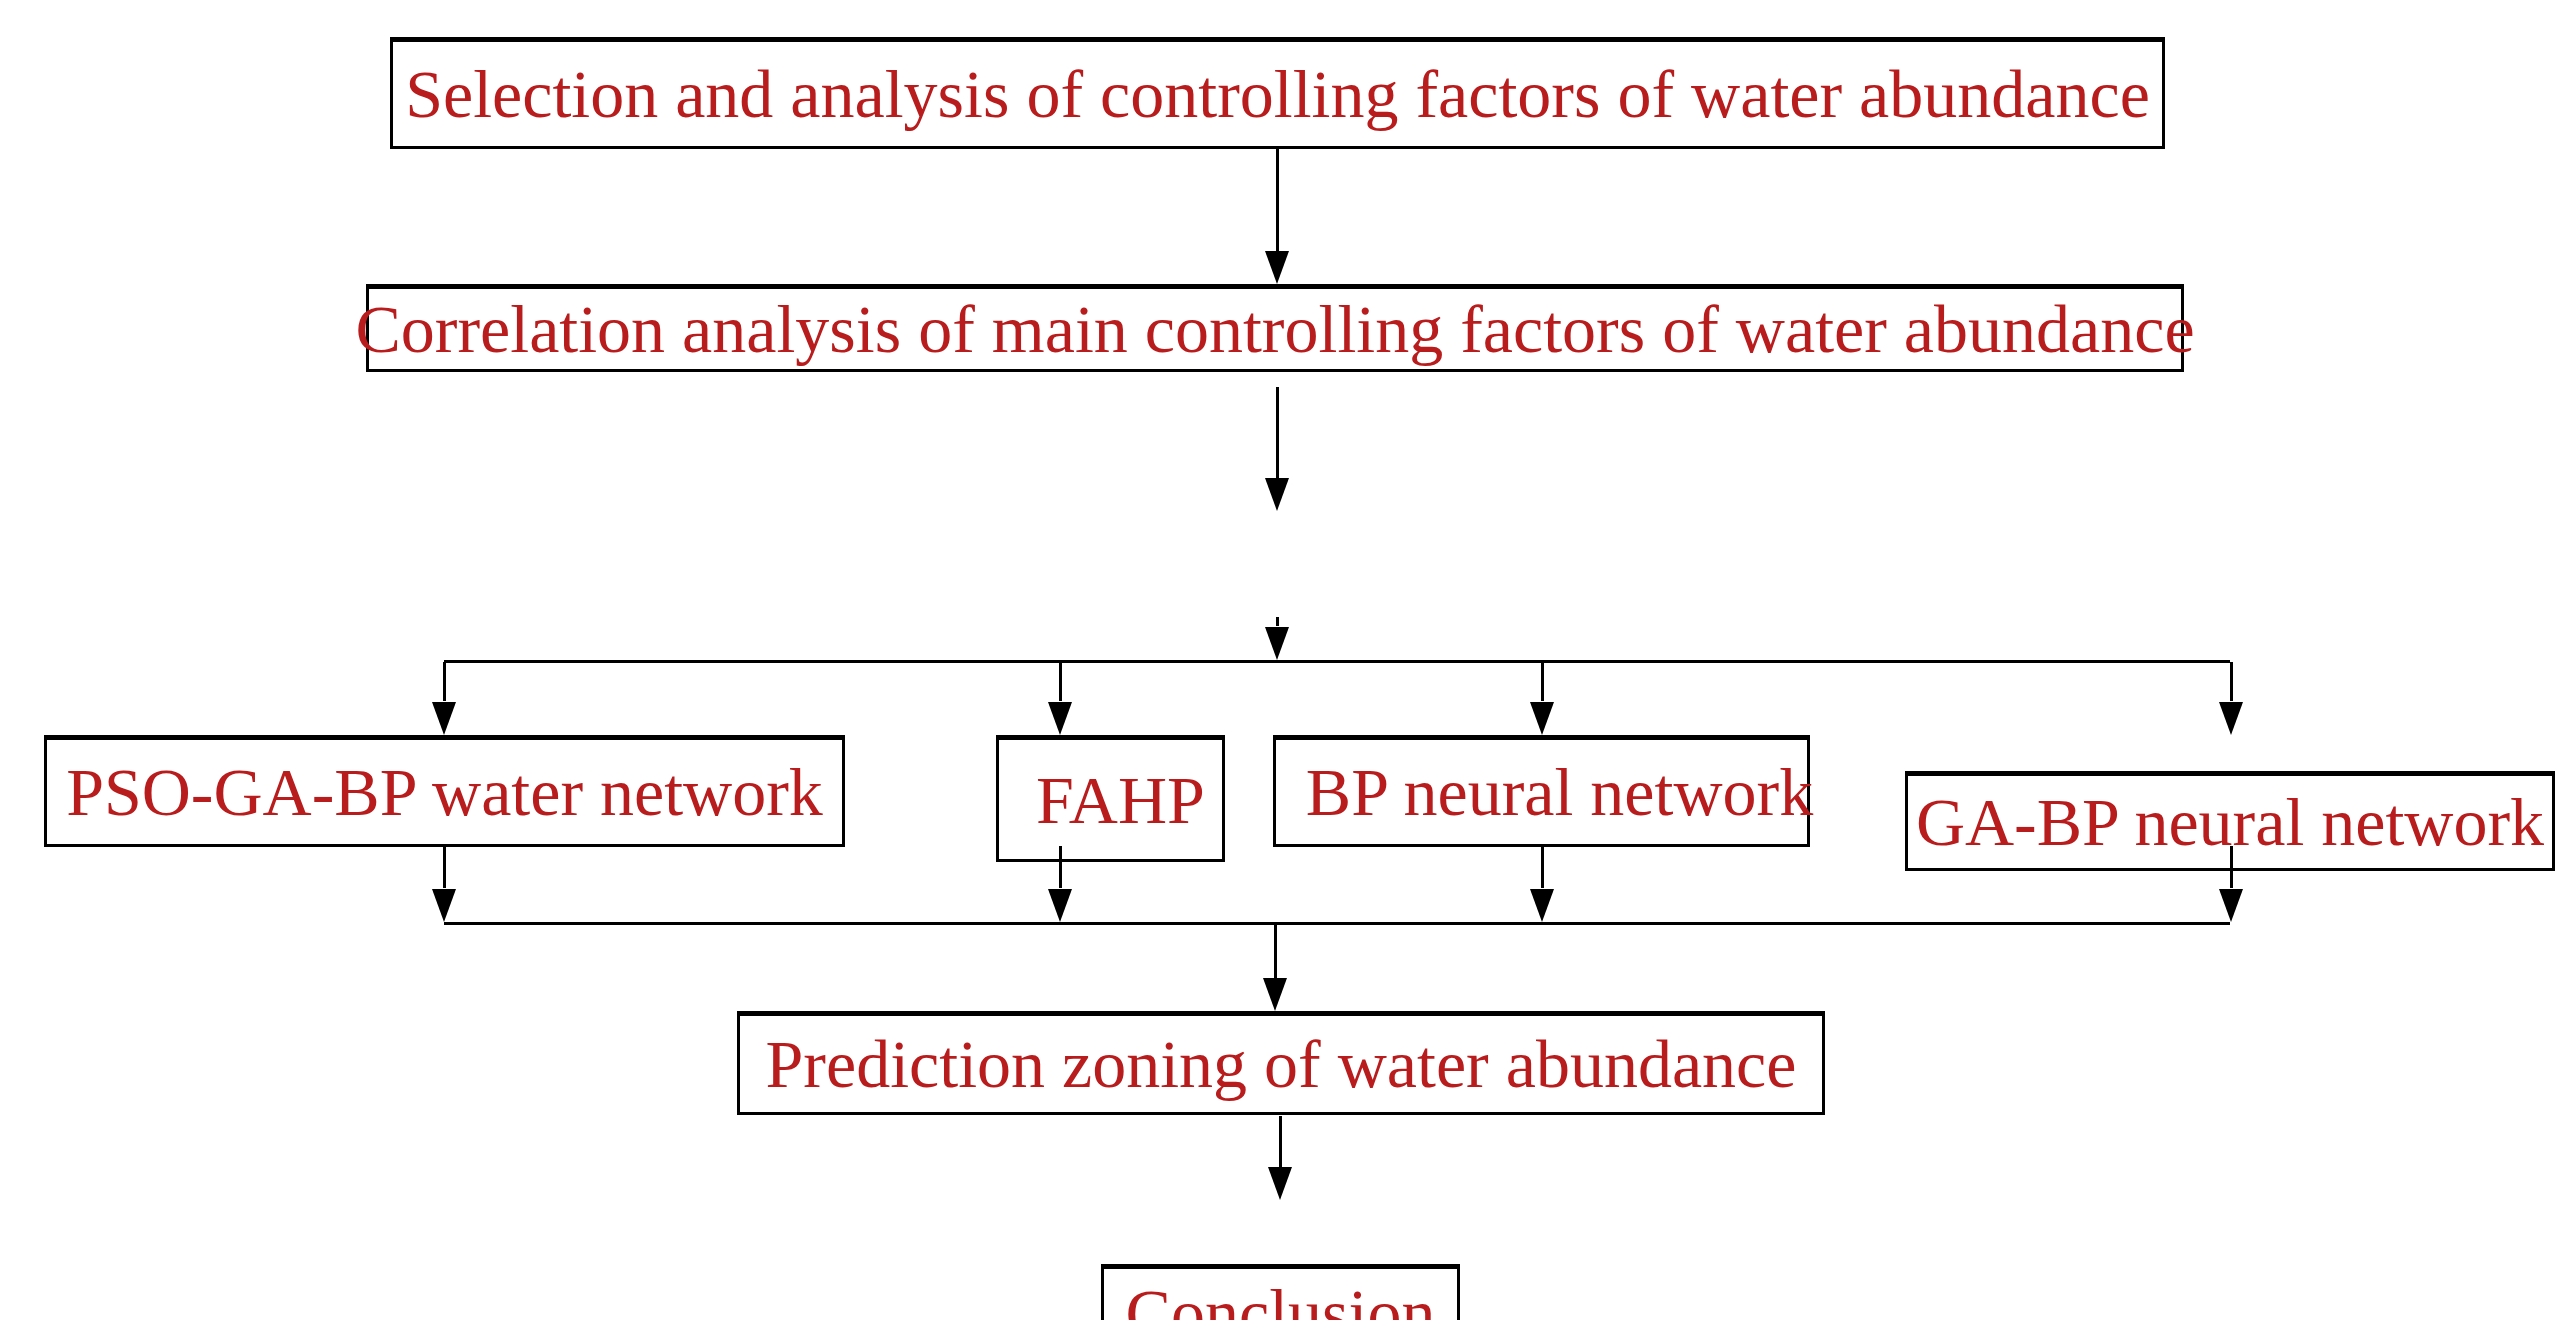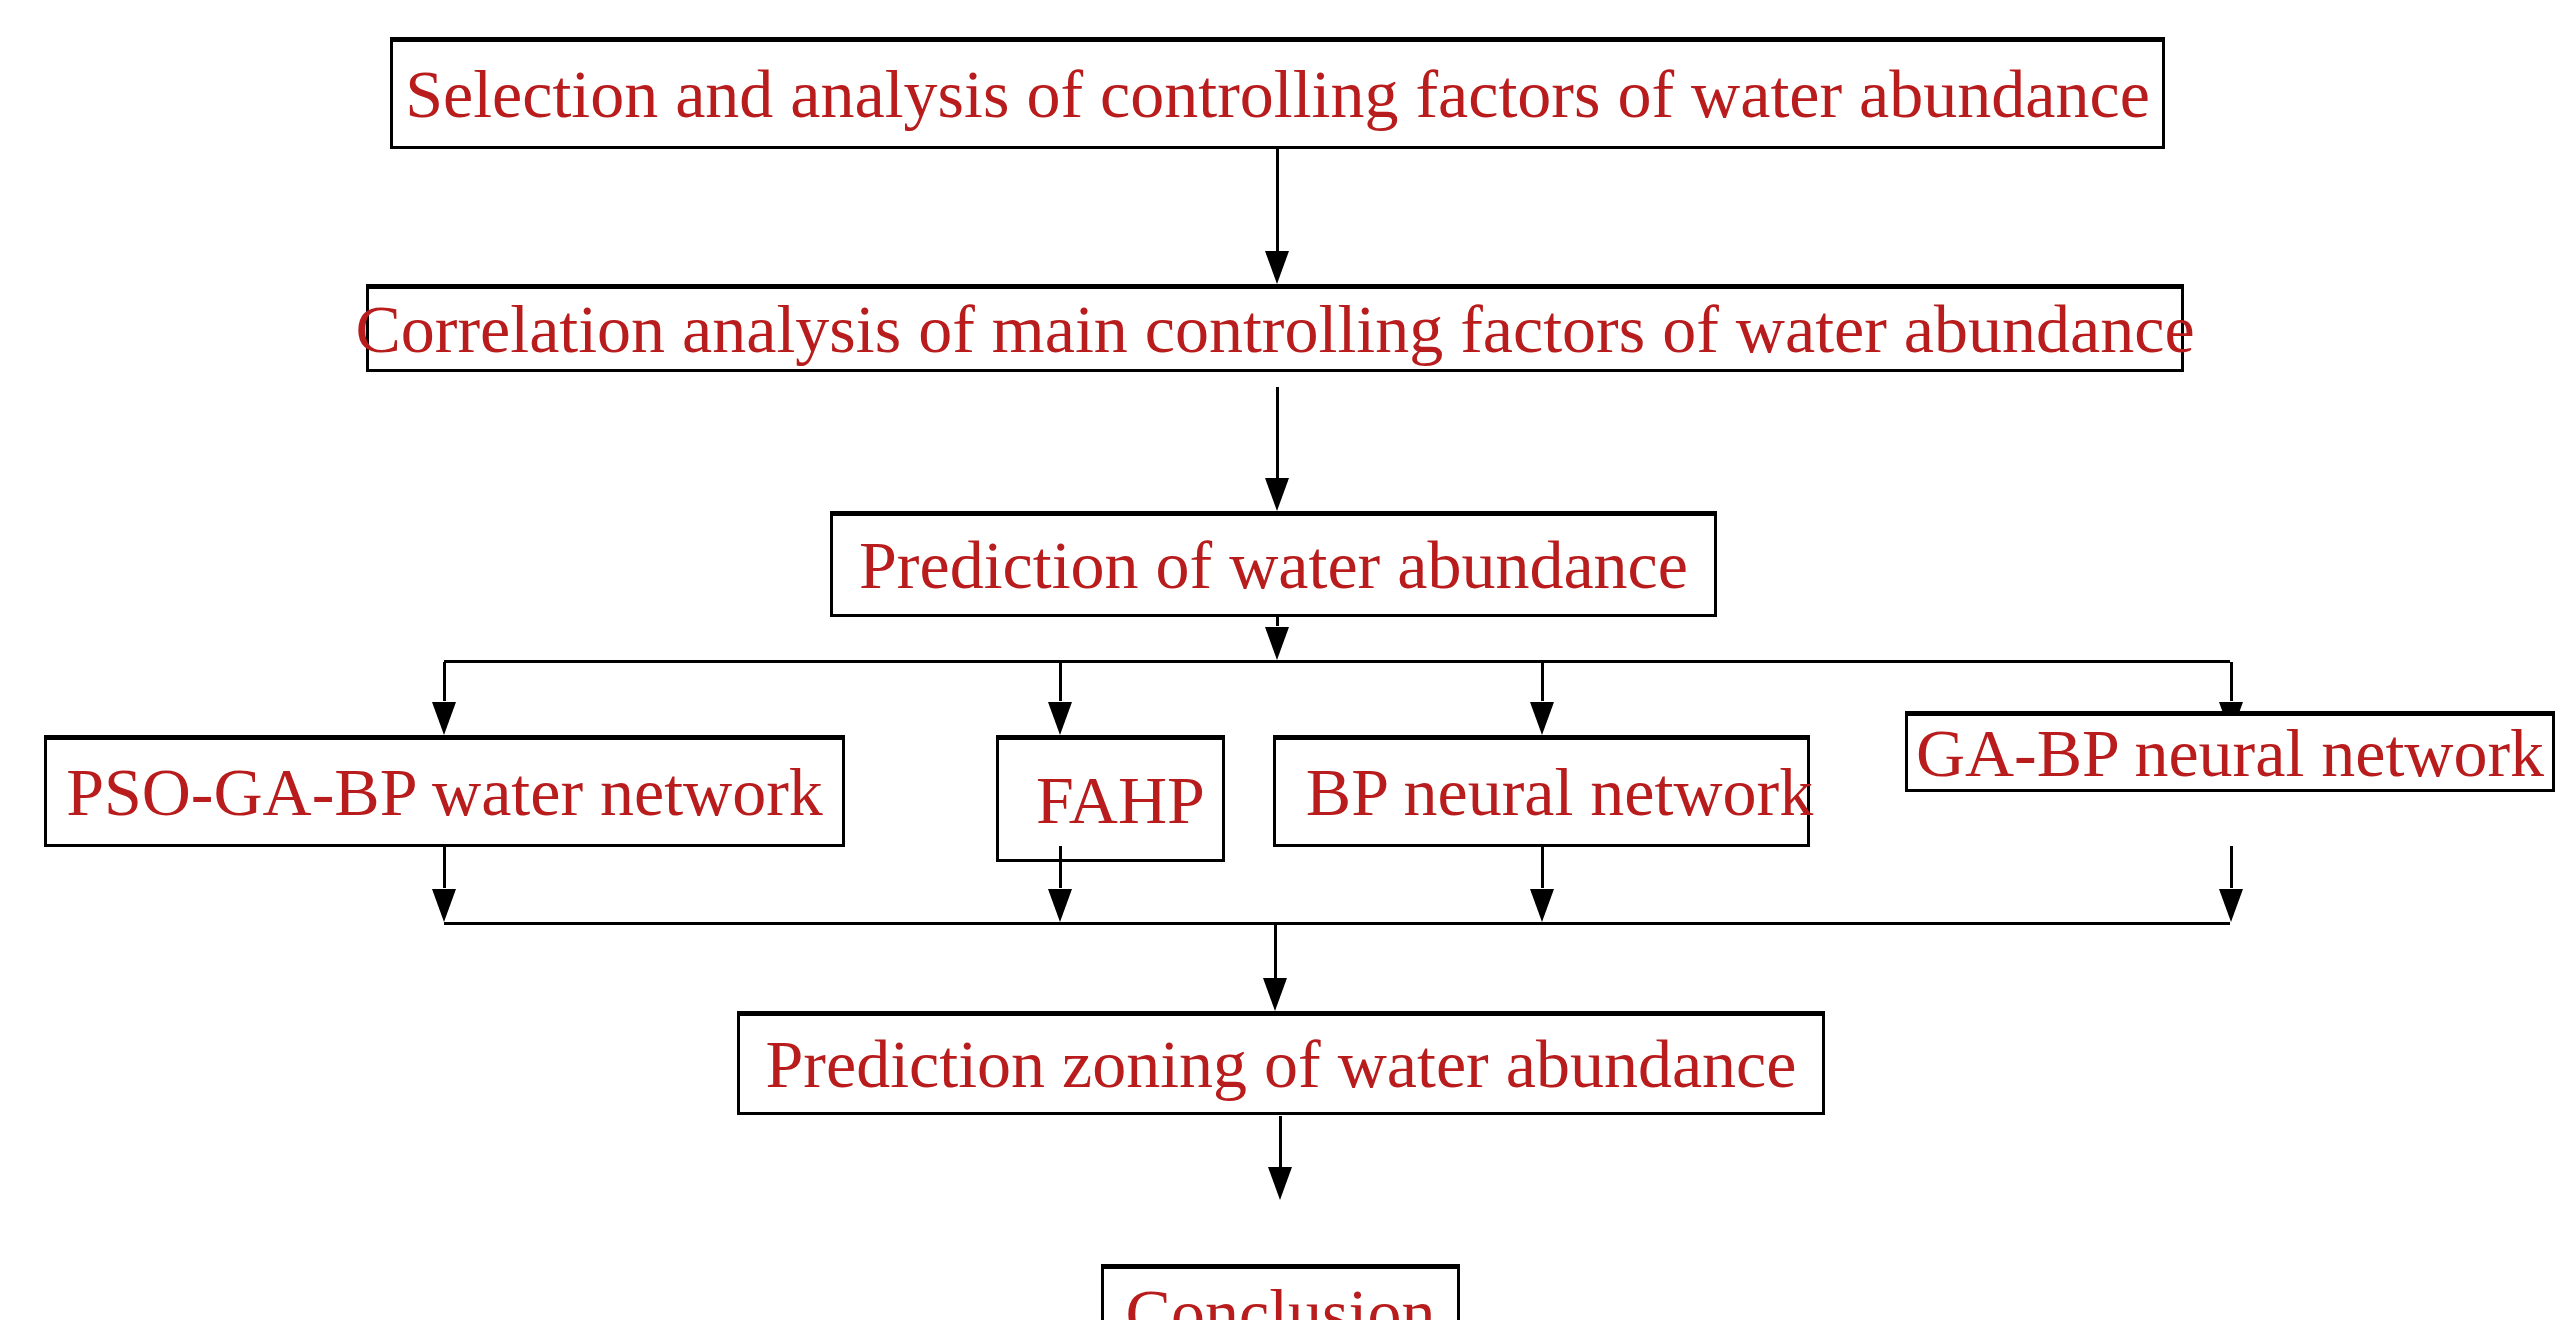--- a/index.html
+++ b/index.html
@@ -48,21 +48,20 @@
   <div class="box" style="left:390px; top:37px; width:1775px; height:112px;">Selection and analysis of controlling factors of water abundance</div>
 
   <div class="vline" style="left:1276px; top:148px; height:103px;"></div>
   <div class="arrowhead" style="left:1265px; top:251px;"></div>
 
   <div class="box" style="left:366px; top:284px; width:1818px; height:88px;">Correlation analysis of main controlling factors of water abundance</div>
 
   <div class="vline" style="left:1276px; top:387px; height:91px;"></div>
   <div class="arrowhead" style="left:1265px; top:478px;"></div>
 
-  <div class="box" style="left:830px; top:511px; width:887px; height:106px;">Prediction of water abundance</div>
 
   <div class="vline" style="left:1276px; top:617px; height:9.2px;"></div>
   <div class="arrowhead" style="left:1265px; top:627px;"></div>
 
   <div class="hline" style="left:444px; top:660px; width:1786px;"></div>
 
   <div class="vline" style="left:443px; top:662px; height:39px;"></div>
   <div class="arrowhead" style="left:432px; top:702px;"></div>
 
   <div class="vline" style="left:1059px; top:662px; height:39px;"></div>
@@ -73,21 +72,21 @@
 
   <div class="vline" style="left:2230px; top:662px; height:39px;"></div>
   <div class="arrowhead" style="left:2219px; top:702px;"></div>
 
   <div class="box" style="left:44px; top:735px; width:801px; height:112px;">PSO-GA-BP water network</div>
 
   <div class="box" style="left:996px; top:735px; width:229px; height:127px;padding-left:20px;">FAHP</div>
 
   <div class="box" style="left:1273px; top:735px; width:537px; height:112px;padding-left:36px;">BP neural network</div>
 
-  <div class="box" style="left:1905px; top:711px; width:650px; height:81px;">GA-BP neural network</div>
+  <div class="box" style="left:1905px; top:771px; width:650px; height:100px;">GA-BP neural network</div>
 
   <div class="vline" style="left:443px; top:846px; height:42px;"></div>
   <div class="arrowhead" style="left:432px; top:889px;"></div>
 
   <div class="vline" style="left:1059px; top:846px; height:42px;"></div>
   <div class="arrowhead" style="left:1048px; top:889px;"></div>
 
   <div class="vline" style="left:1541px; top:846px; height:42px;"></div>
   <div class="arrowhead" style="left:1530px; top:889px;"></div>
 

